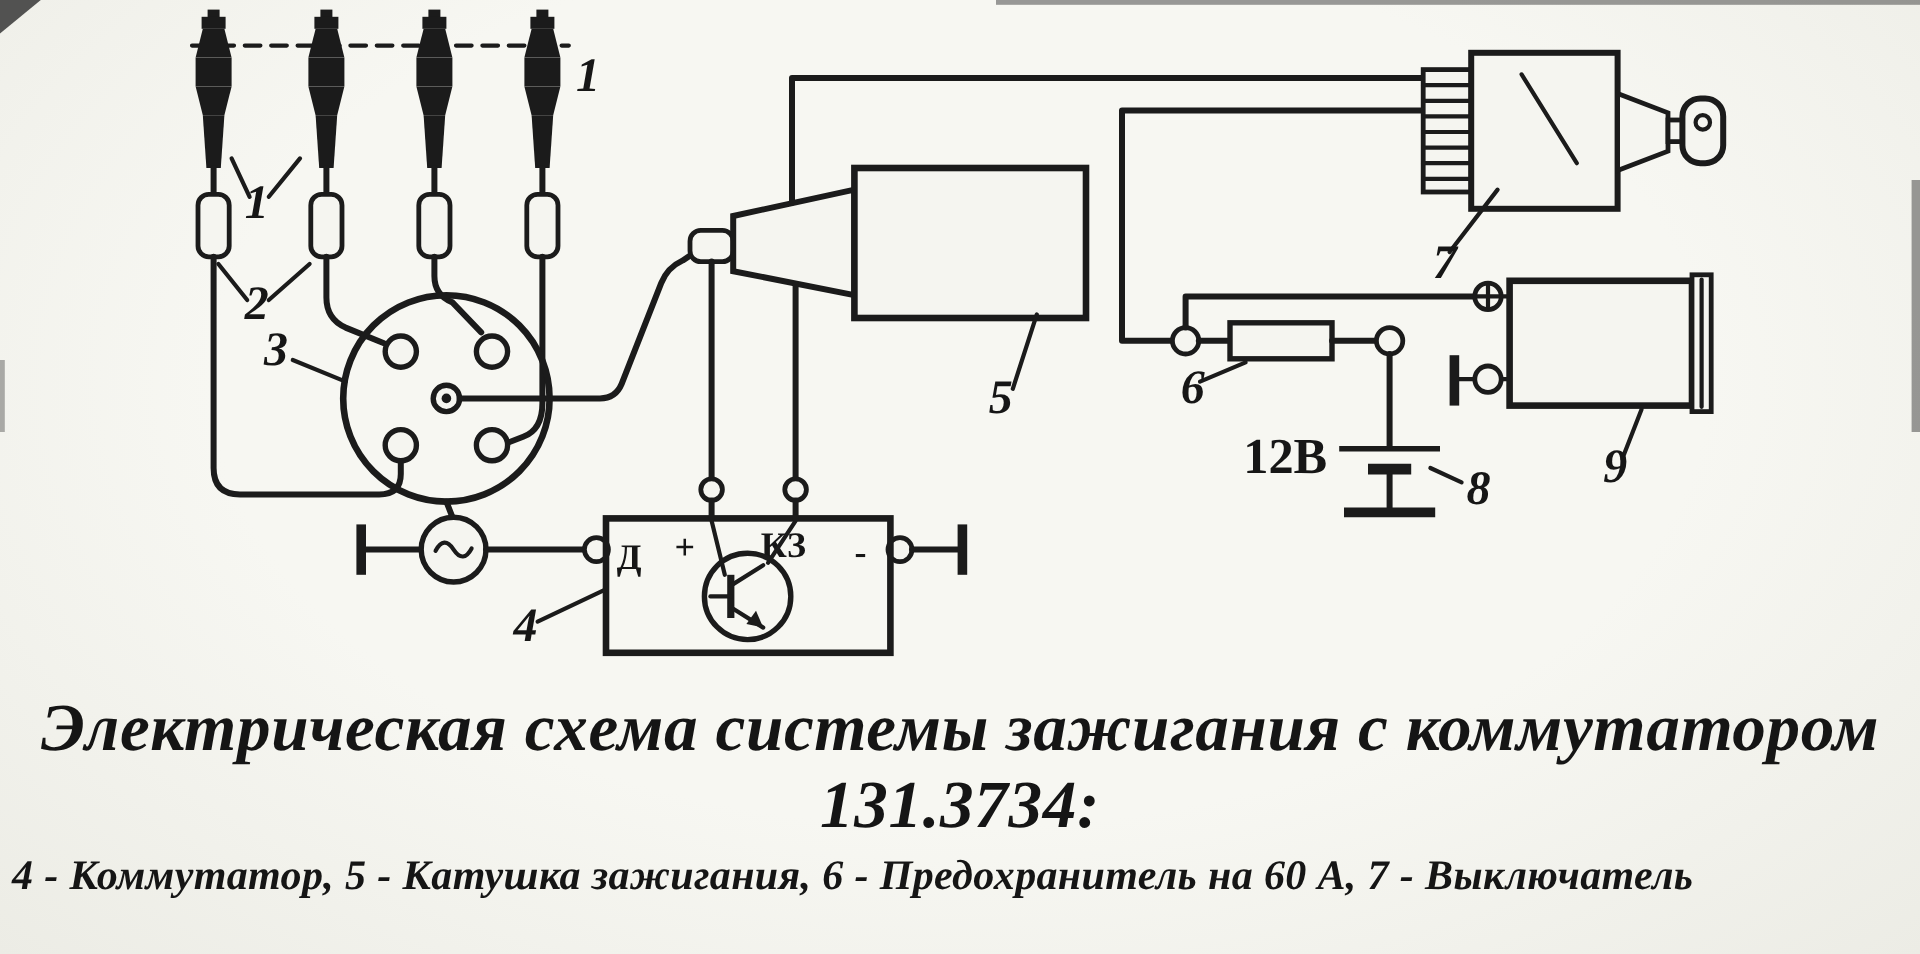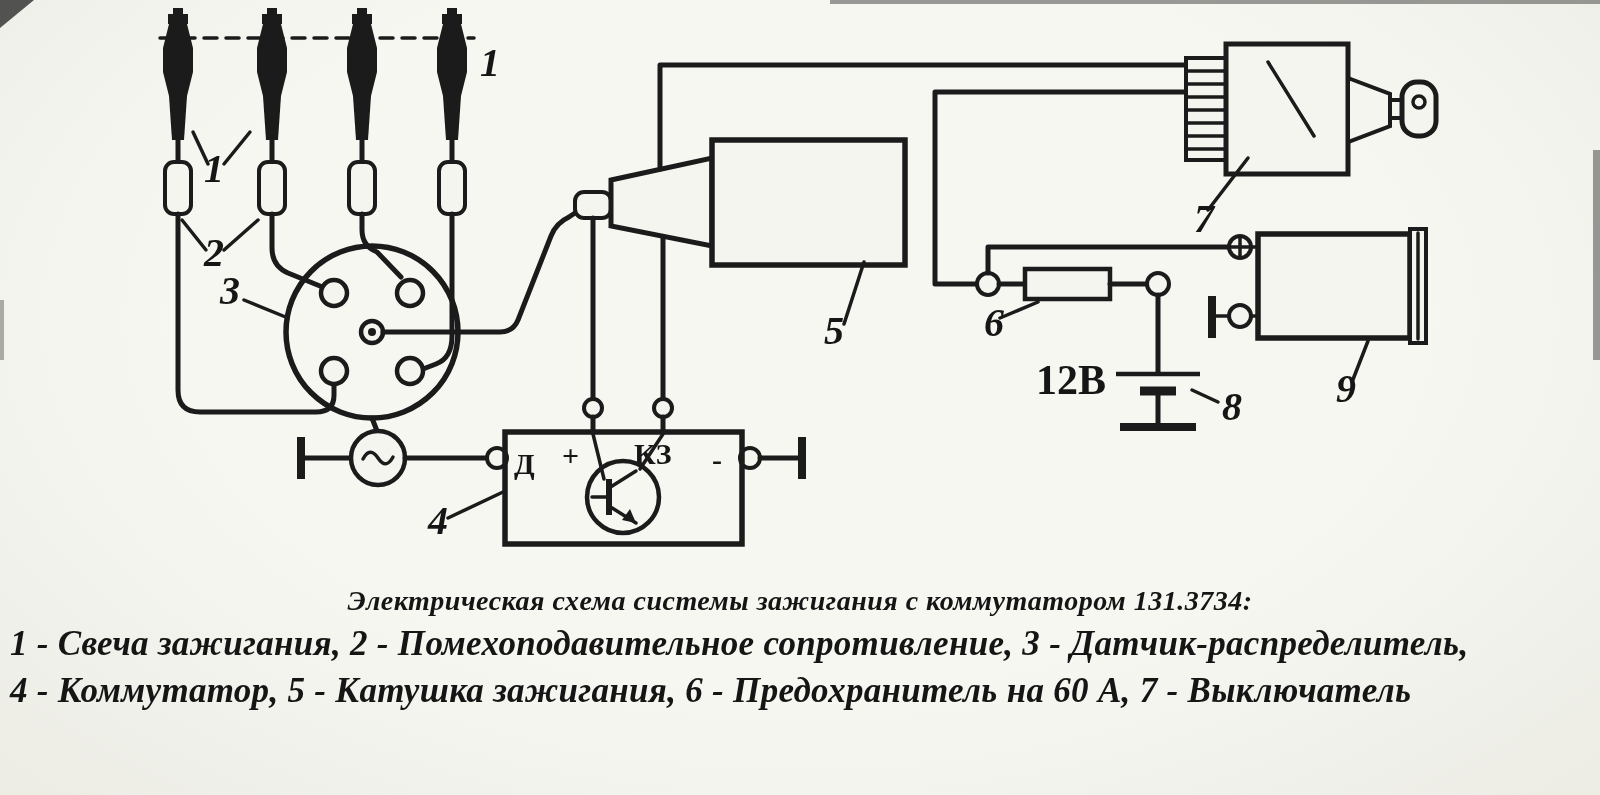--- a/index.html
+++ b/index.html
@@ -26,23 +26,23 @@
   .term {
     font-family:"Liberation Serif", serif;
     font-weight:700; font-size:30px; fill:#161616;
   }
   .v12 {
     font-family:"Liberation Serif", serif;
     font-weight:700; font-size:42px; fill:#161616;
   }
   .caption-title {
     font-style:italic; font-weight:700;
-    font-size:28px; color:#151515;
+    font-size:56px; color:#151515;
     text-align:center;
-    margin-top:10px;
+    margin-top:0px;
     letter-spacing:0.5px;
   }
   .legend {
     font-style:italic; font-weight:700;
     font-size:35px; color:#151515;
     line-height:1.33;
     padding:4px 10px 0 10px;
     letter-spacing:0.3px;
   }
 </style>
@@ -246,18 +246,17 @@
   </g>
   <g>
     <path d="M1352,382 L1368,341" class="thin"></path>
     <text class="callout" x="1336" y="402">9</text>
   </g>
 </svg>
 
 <div class="caption">
   <div class="caption-title">Электрическая схема системы зажигания с коммутатором 131.3734:</div>
   <div class="legend">
-    <div class="legend-line">1 - Свеча зажигания, 2 - Помехоподавительное сопротивление, 3 - Датчик-распределитель,</div>
     <div class="legend-line">4 - Коммутатор, 5 - Катушка зажигания, 6 - Предохранитель на 60 А, 7 - Выключатель</div>
   </div>
 </div>
 
 </div>
 
 </body></html>

